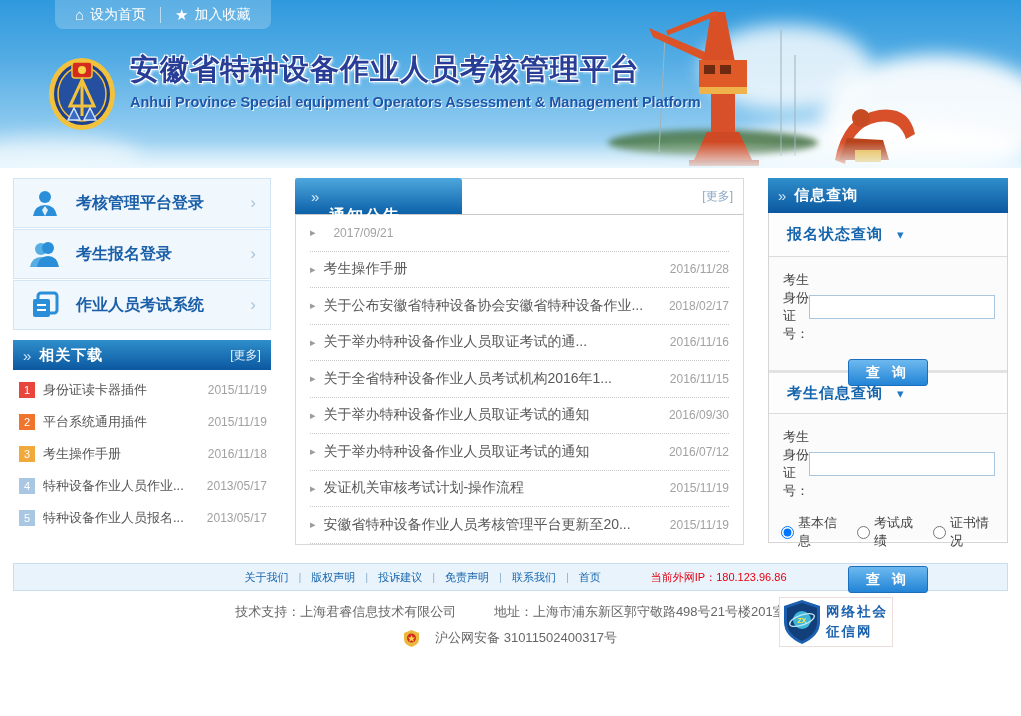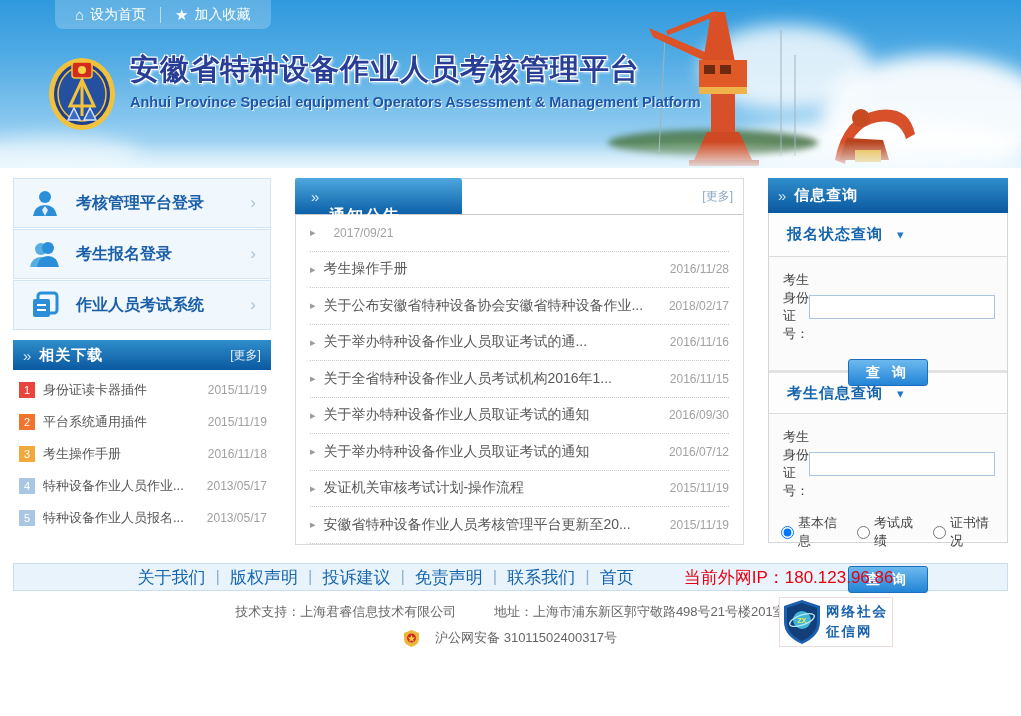--- a/index.html
+++ b/index.html
@@ -91,21 +91,21 @@
   .q-radios { display:flex; justify-content:center; gap:14px; margin-top:14px;
     font-size:13px; color:#444; align-items:center; }
   .q-radios label { display:flex; align-items:center; gap:4px; cursor:pointer; }
   .q-btnrow { display:flex; justify-content:center; margin-top:16px; }
   .q-btn { width:80px; height:27px; border:1px solid #1b6fbd; border-radius:3px;
     background:linear-gradient(180deg,#6db9ef,#2284d6); color:#fff; font-size:14px;
     font-weight:bold; letter-spacing:4px; cursor:pointer; }
 
   
   .footlinks { margin:18px 13px 0; height:28px; background:#e9f3fb; border:1px solid #c9ddee;
-    display:flex; align-items:center; justify-content:center; font-size:17px; }
+    display:flex; align-items:center; justify-content:center; font-size:11px; }
   .footlinks a { color:#1565ad; margin:0 10px; }
   .footlinks .sep { color:#8fb3d1; }
   .footlinks .ip { color:#e60012; margin-left:40px; }
   .footer { position:relative; padding-top:12px; text-align:center; font-size:13px; color:#666; }
   .footer .fline { margin-bottom:8px; }
   .footer .gap { display:inline-block; width:34px; }
   .psline { display:inline-flex; align-items:center; gap:16px; }
   .credit { position:absolute; right:128px; top:6px; width:114px; height:50px;
     border:1px solid #ecdcdc; background:#fff; display:flex; align-items:center; gap:6px; padding:2px 4px; }
   .credit .ctxt { font-size:13.5px; font-weight:bold; color:#1b62ae; text-align:left; line-height:1.45; letter-spacing:2px;}

